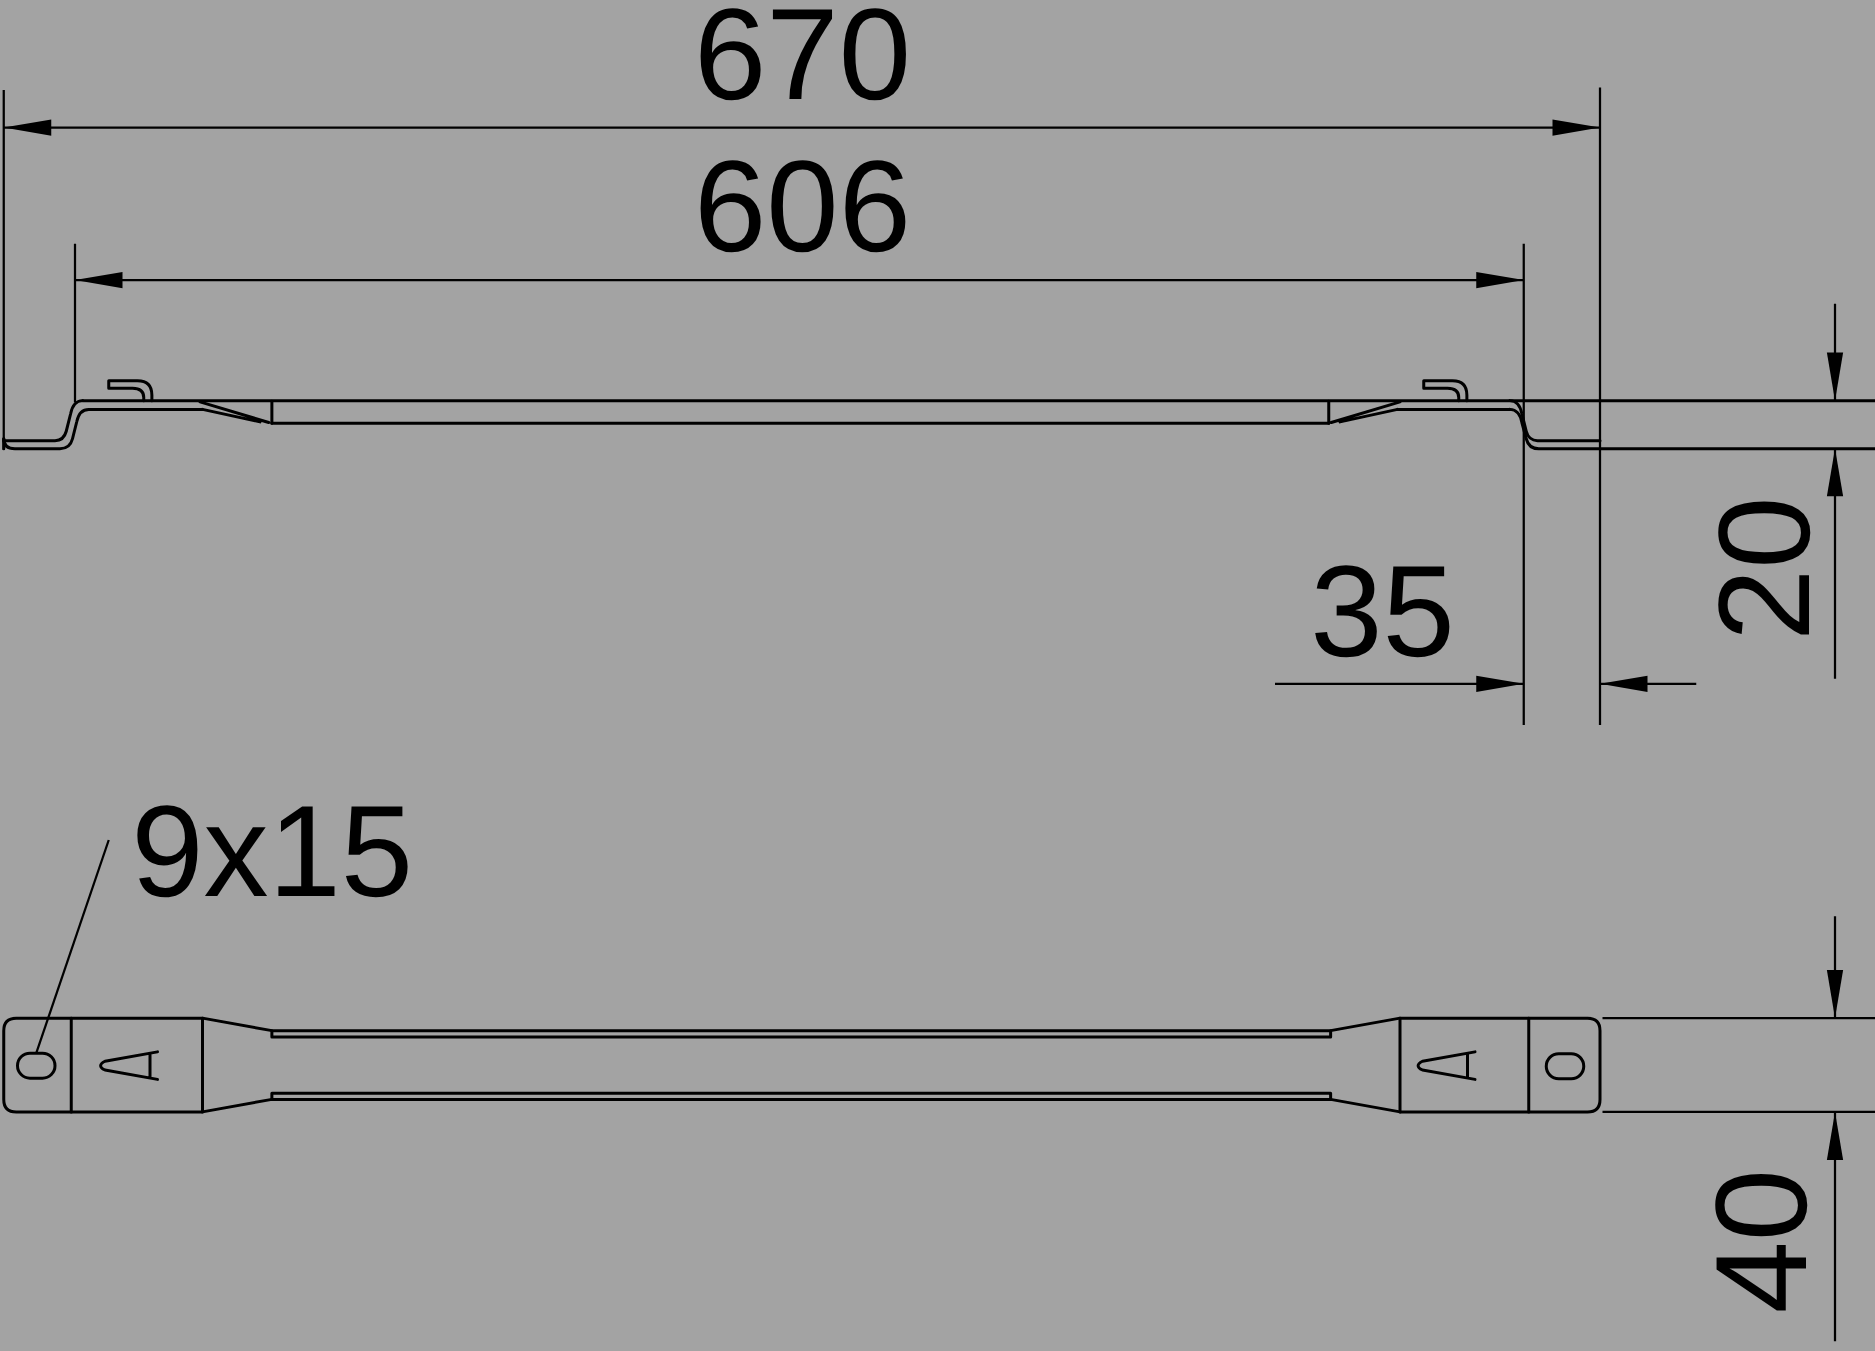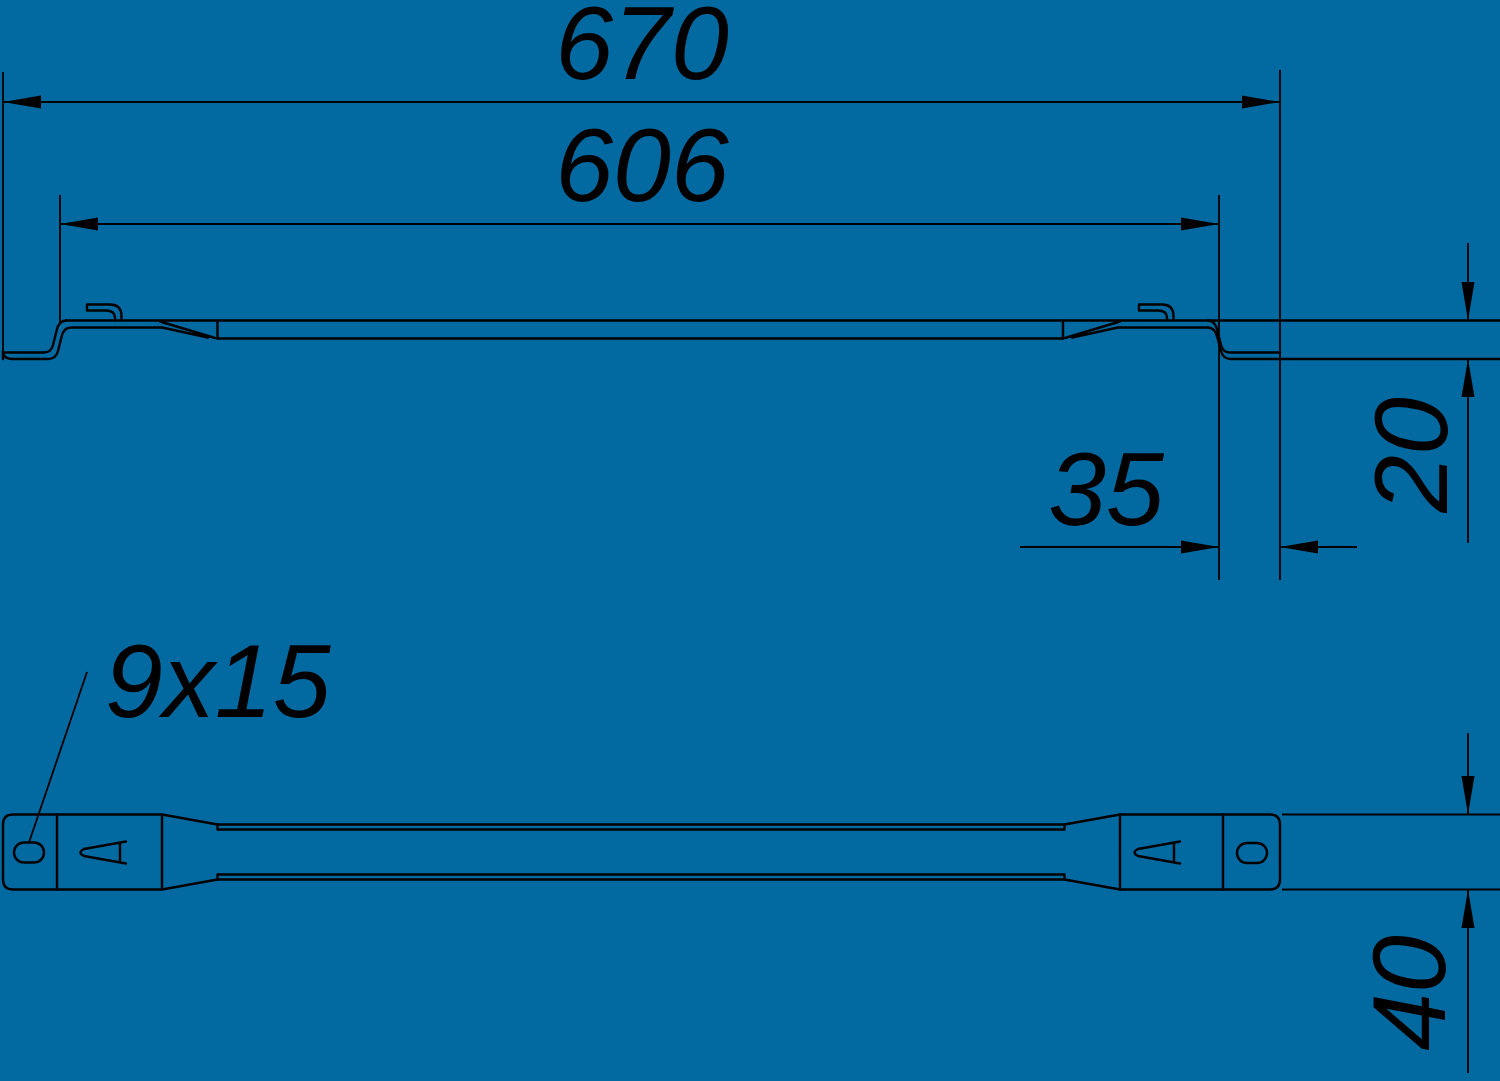--- a/index.html
+++ b/index.html
@@ -6,22 +6,21 @@
     margin: 0;
     padding: 0;
     background: #ffffff;
     width: 1500px;
     height: 1081px;
     overflow: hidden;
   }
   .drawing-wrap {
     width: 1500px;
     height: 1081px;
-    background: #0369a1;
-    font-style: italic;
+    background: #a3a3a3;
   }
   svg {
     display: block;
   }
   .part-line {
     fill: none;
     stroke: #000000;
     stroke-width: 2.4;
     stroke-linecap: round;
     stroke-linejoin: round;

